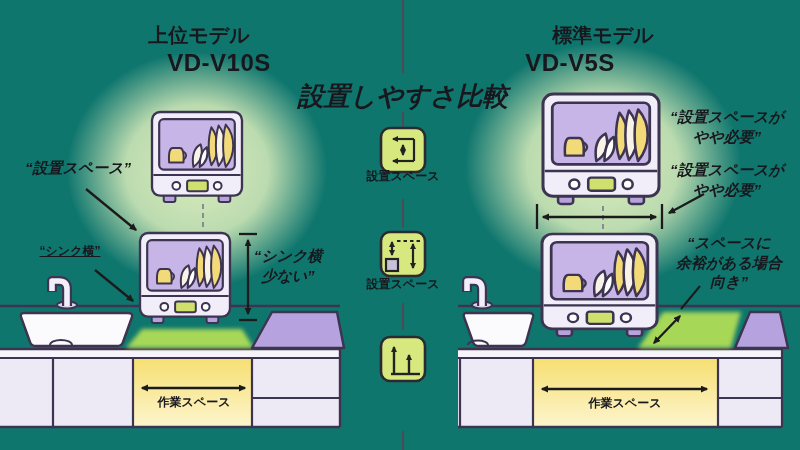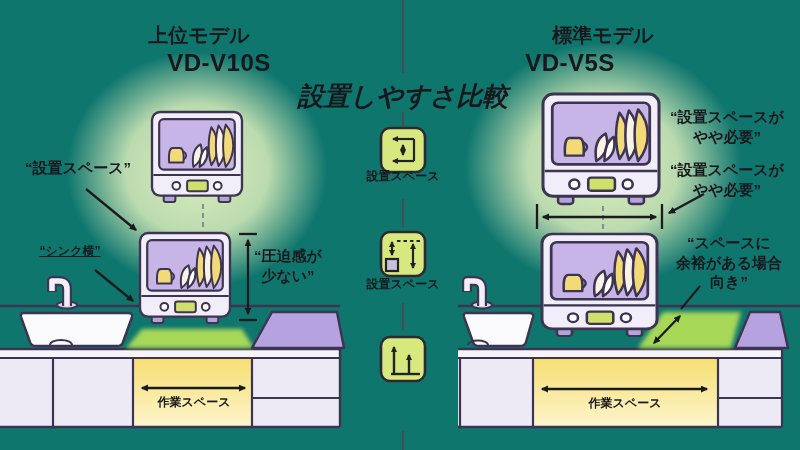--- a/index.html
+++ b/index.html
@@ -2,21 +2,21 @@
 <html><head>
 <meta charset="utf-8">
 <style>
   html,body{margin:0;padding:0;background:#fff;}
   .stage{position:relative;width:800px;height:450px;background:#0f766e;overflow:hidden;
          font-family:"Liberation Sans","DejaVu Sans",sans-serif;padding-left:41px;}
   .stage svg.scene{position:absolute;left:0;top:0;}
   .txt{position:absolute;font-weight:700;color:#17171d;white-space:pre-line;
        text-align:center;line-height:1.3;transform:translateX(-50%);}
   .t20{font-size:20px;} .t24{font-size:24px;letter-spacing:.5px;}
-  .t22{font-size:26px;font-style:italic;} .t16{font-size:12px;} .t15{font-size:15px;}
+  .t22{font-size:26px;font-style:italic;} .t16{font-size:12px;} .t15{font-size:15px;font-style:italic;}
 </style>
 </head>
 <body>
 
 <div class="stage">
 
   <svg class="scene" width="800" height="450" viewBox="0 0 800 450">
     <defs>
       <marker id="ah" markerWidth="8" markerHeight="8" refX="6.2" refY="3.5" orient="auto-start-reverse" markerUnits="userSpaceOnUse">
         <path d="M0,0 L7.5,3.5 L0,7 Z" fill="#1b1b1b"></path>
@@ -181,21 +181,21 @@
   <div class="txt t24" style="left:197px;top:47px;margin-left:22px;">VD-V10S</div>
   <div class="txt t20" style="left:603px;top:22px;">標準モデル</div>
   <div class="txt t24" style="left:570px;top:47px;">VD-V5S</div>
 
   <div class="txt t22" style="left:403px;top:80px;">設置しやすさ比較</div>
   <div class="txt t16" style="left:403px;top:169px;">設置スペース</div>
   <div class="txt t16" style="left:403px;top:277px;">設置スペース</div>
 
   <div class="txt t15" style="left:78px;top:158px;">“設置スペース”</div>
   <div class="txt t16" style="left:70px;top:244px;text-decoration:underline;">“シンク横”</div>
-  <div class="txt t15" style="left:288px;top:246px;">“圧迫感が
+  <div class="txt t15" style="left:288px;top:246px;">“シンク横
 少ない”</div>
   <div class="txt t16" style="left:194px;top:395px;">作業スペース</div>
 
   <div class="txt t15" style="left:727px;top:107px;">“設置スペースが
 やや必要”</div>
   <div class="txt t15" style="left:727px;top:160px;">“設置スペースが
 やや必要”</div>
   <div class="txt t15" style="left:729px;top:233px;">“スペースに
 余裕がある場合
 向き”</div>

